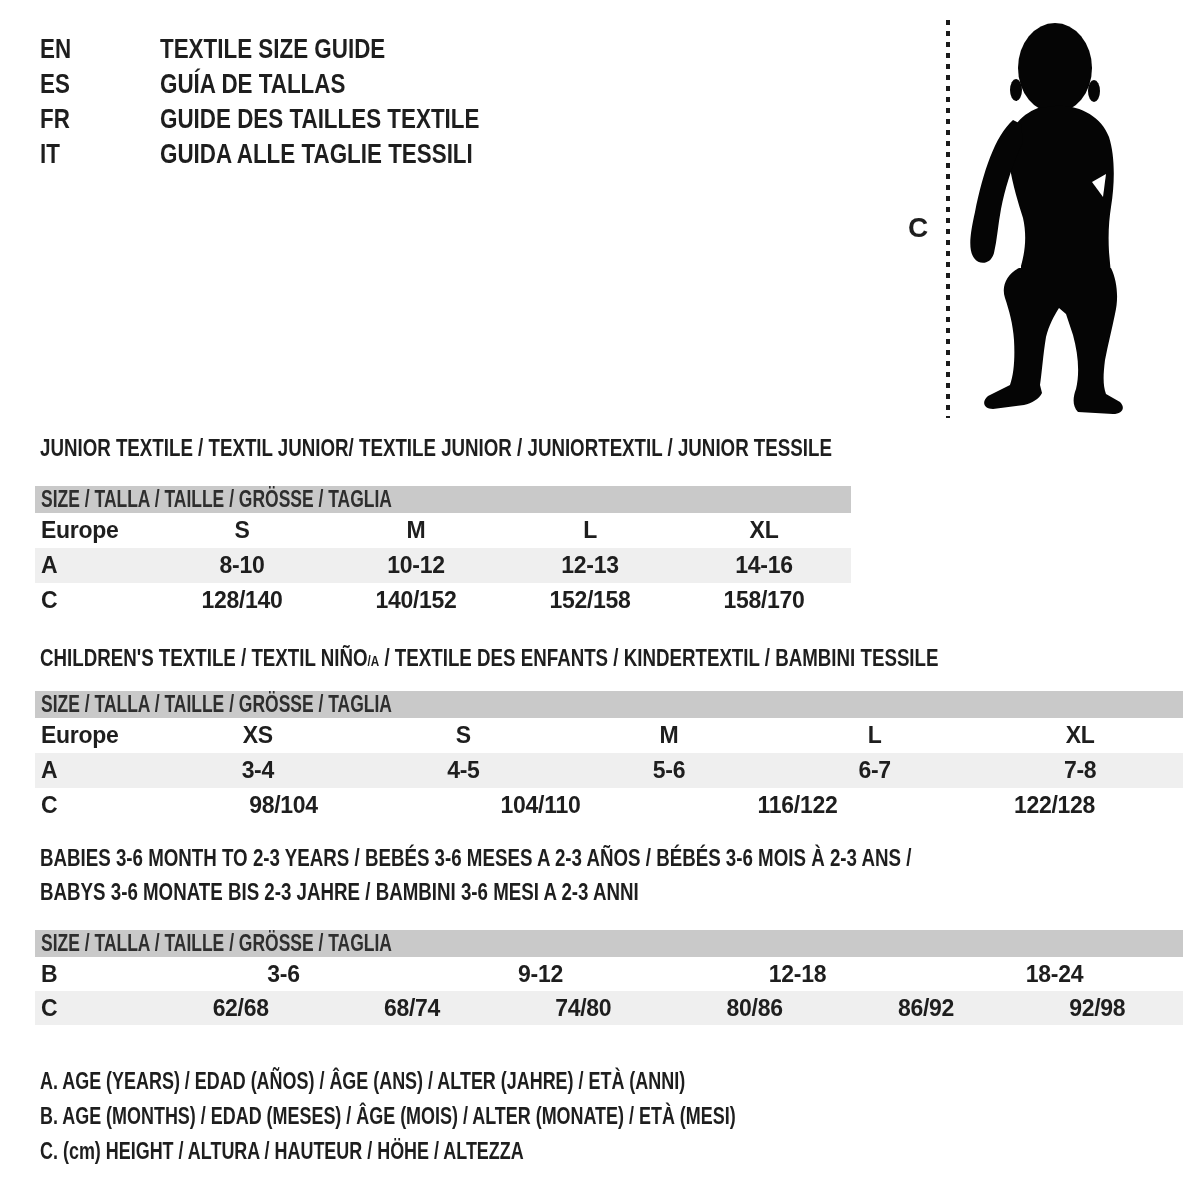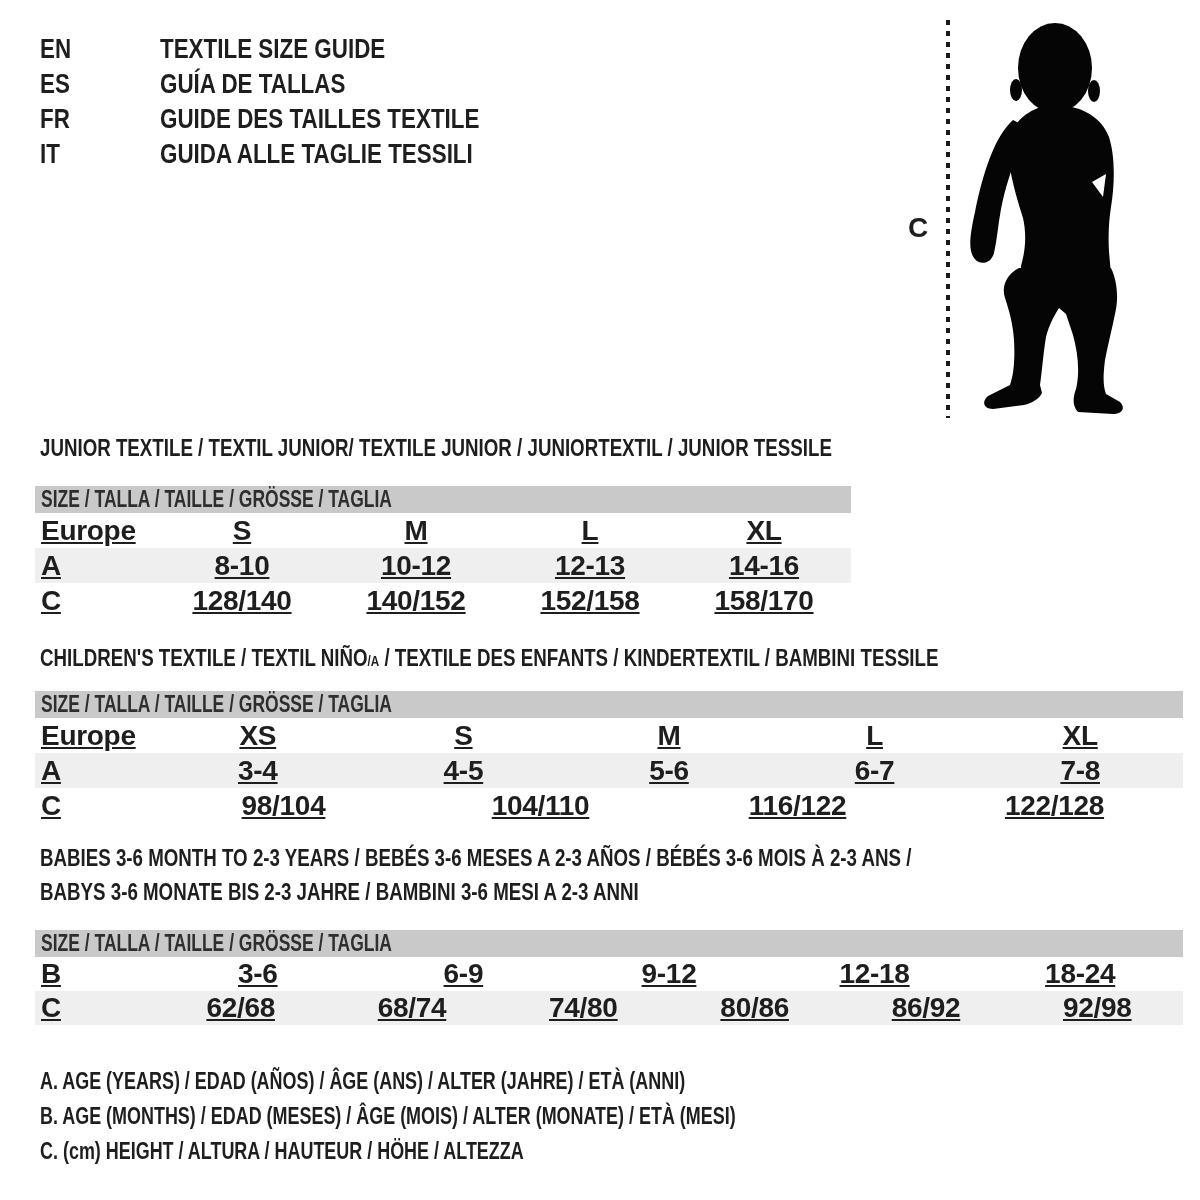--- a/index.html
+++ b/index.html
@@ -25,28 +25,28 @@
     font-size:28px; font-weight:bold;
   }
   .toddler-svg { position:absolute; left:963px; top:22px; width:180px; height:398px; }
   
   .sect-title {
     position:absolute; left:40px; font-size:24px; font-weight:bold;
     white-space:nowrap; transform:scaleX(0.78); transform-origin:left center;
   }
   .title-sub { font-size:15px; }
   
-  .tbl { position:absolute; left:35px;text-decoration:underline; }
+  .tbl { position:absolute; left:35px; }
   .tbl-hdr { height:27px; background:#c9c9c9; }
   .tbl-hdr span {
     display:inline-block; font-size:23px; font-weight:bold; color:#2e2e2e;
     line-height:27px; padding-left:8px; white-space:nowrap;
     transform:scaleX(0.76); transform-origin:left center;
   }
-  .trow { display:flex; height:35px; line-height:35px; font-size:28px; font-weight:bold; }
+  .trow { display:flex; height:35px; line-height:35px; font-size:23px; font-weight:bold; }
   .trow-sm { height:34px; line-height:34px; }
   .tlabel { flex:0 0 120px; width:120px; padding-left:6px; box-sizing:border-box; letter-spacing:-0.3px; }
   .tcell { flex:1; text-align:center; letter-spacing:-0.3px; }
   .row-gray { background:#efefef; }
   
   .legend { position:absolute; left:40px; top:1064px; }
   .legend-line {
     height:35px; line-height:35px; font-size:23px; font-weight:bold;
     white-space:nowrap; transform:scaleX(0.78); transform-origin:left center;
   }
@@ -168,21 +168,20 @@
 
   <div class="sect-title" style="top:844px;">BABIES 3-6 MONTH TO 2-3 YEARS / BEBÉS 3-6 MESES A 2-3 AÑOS / BÉBÉS 3-6 MOIS À 2-3 ANS /</div>
   <div class="sect-title" style="top:878px;">BABYS 3-6 MONATE BIS 2-3 JAHRE / BAMBINI 3-6 MESI A 2-3 ANNI</div>
   <div class="tbl" style="top:930px; width:1148px;">
     <div class="tbl-hdr">
       <span>SIZE / TALLA / TAILLE / GRÖSSE / TAGLIA</span>
     </div>
     <div class="trow trow-sm">
       <span class="tlabel">B</span>
       <span class="tcell">3-6</span>
-      <span class="tcell">6-9</span>
       <span class="tcell">9-12</span>
       <span class="tcell">12-18</span>
       <span class="tcell">18-24</span>
     </div>
     <div class="trow trow-sm row-gray">
       <span class="tlabel">C</span>
       <span class="tcell">62/68</span>
       <span class="tcell">68/74</span>
       <span class="tcell">74/80</span>
       <span class="tcell">80/86</span>

